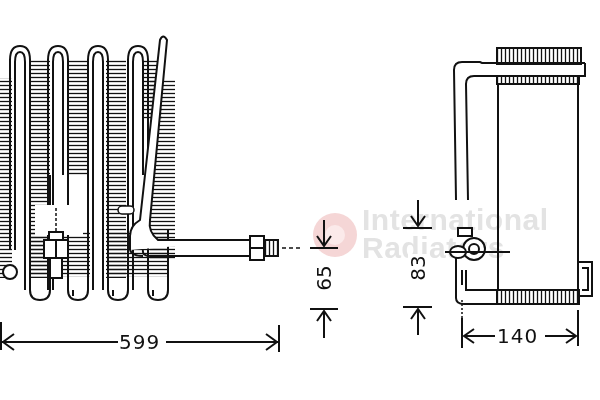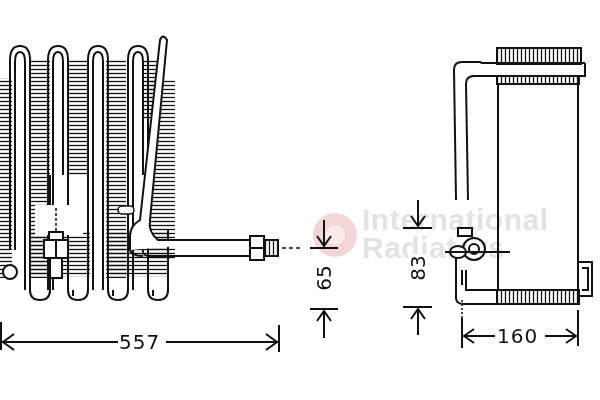--- a/index.html
+++ b/index.html
@@ -133,17 +133,17 @@
     <g stroke="#111" stroke-width="2" fill="none">
       <line x1="462" y1="318" x2="462" y2="348"></line>
       <line x1="578" y1="310" x2="578" y2="346"></line>
       <line x1="464" y1="336" x2="495" y2="336"></line>
       <line x1="545" y1="336" x2="576" y2="336"></line>
       <path d="M474 329 L464 336 L474 343"></path>
       <path d="M566 329 L576 336 L566 343"></path>
     </g>
   </svg>
 
-  <div class="dimlabel" style="left:119px;top:332px;letter-spacing:1px">557</div>
+  <div class="dimlabel" style="left:119px;top:332px;letter-spacing:1px">599</div>
   <div class="dimlabel" style="left:310px;top:268px;transform:rotate(-90deg);transform-origin:14px 10px;width:28px;text-align:center">65</div>
   <div class="dimlabel" style="left:404px;top:258px;transform:rotate(-90deg);transform-origin:14px 10px;width:28px;text-align:center">83</div>
-  <div class="dimlabel" style="left:497px;top:326px;letter-spacing:1px">160</div>
+  <div class="dimlabel" style="left:497px;top:326px;letter-spacing:1px">140</div>
 </div>
 
 </body></html>

